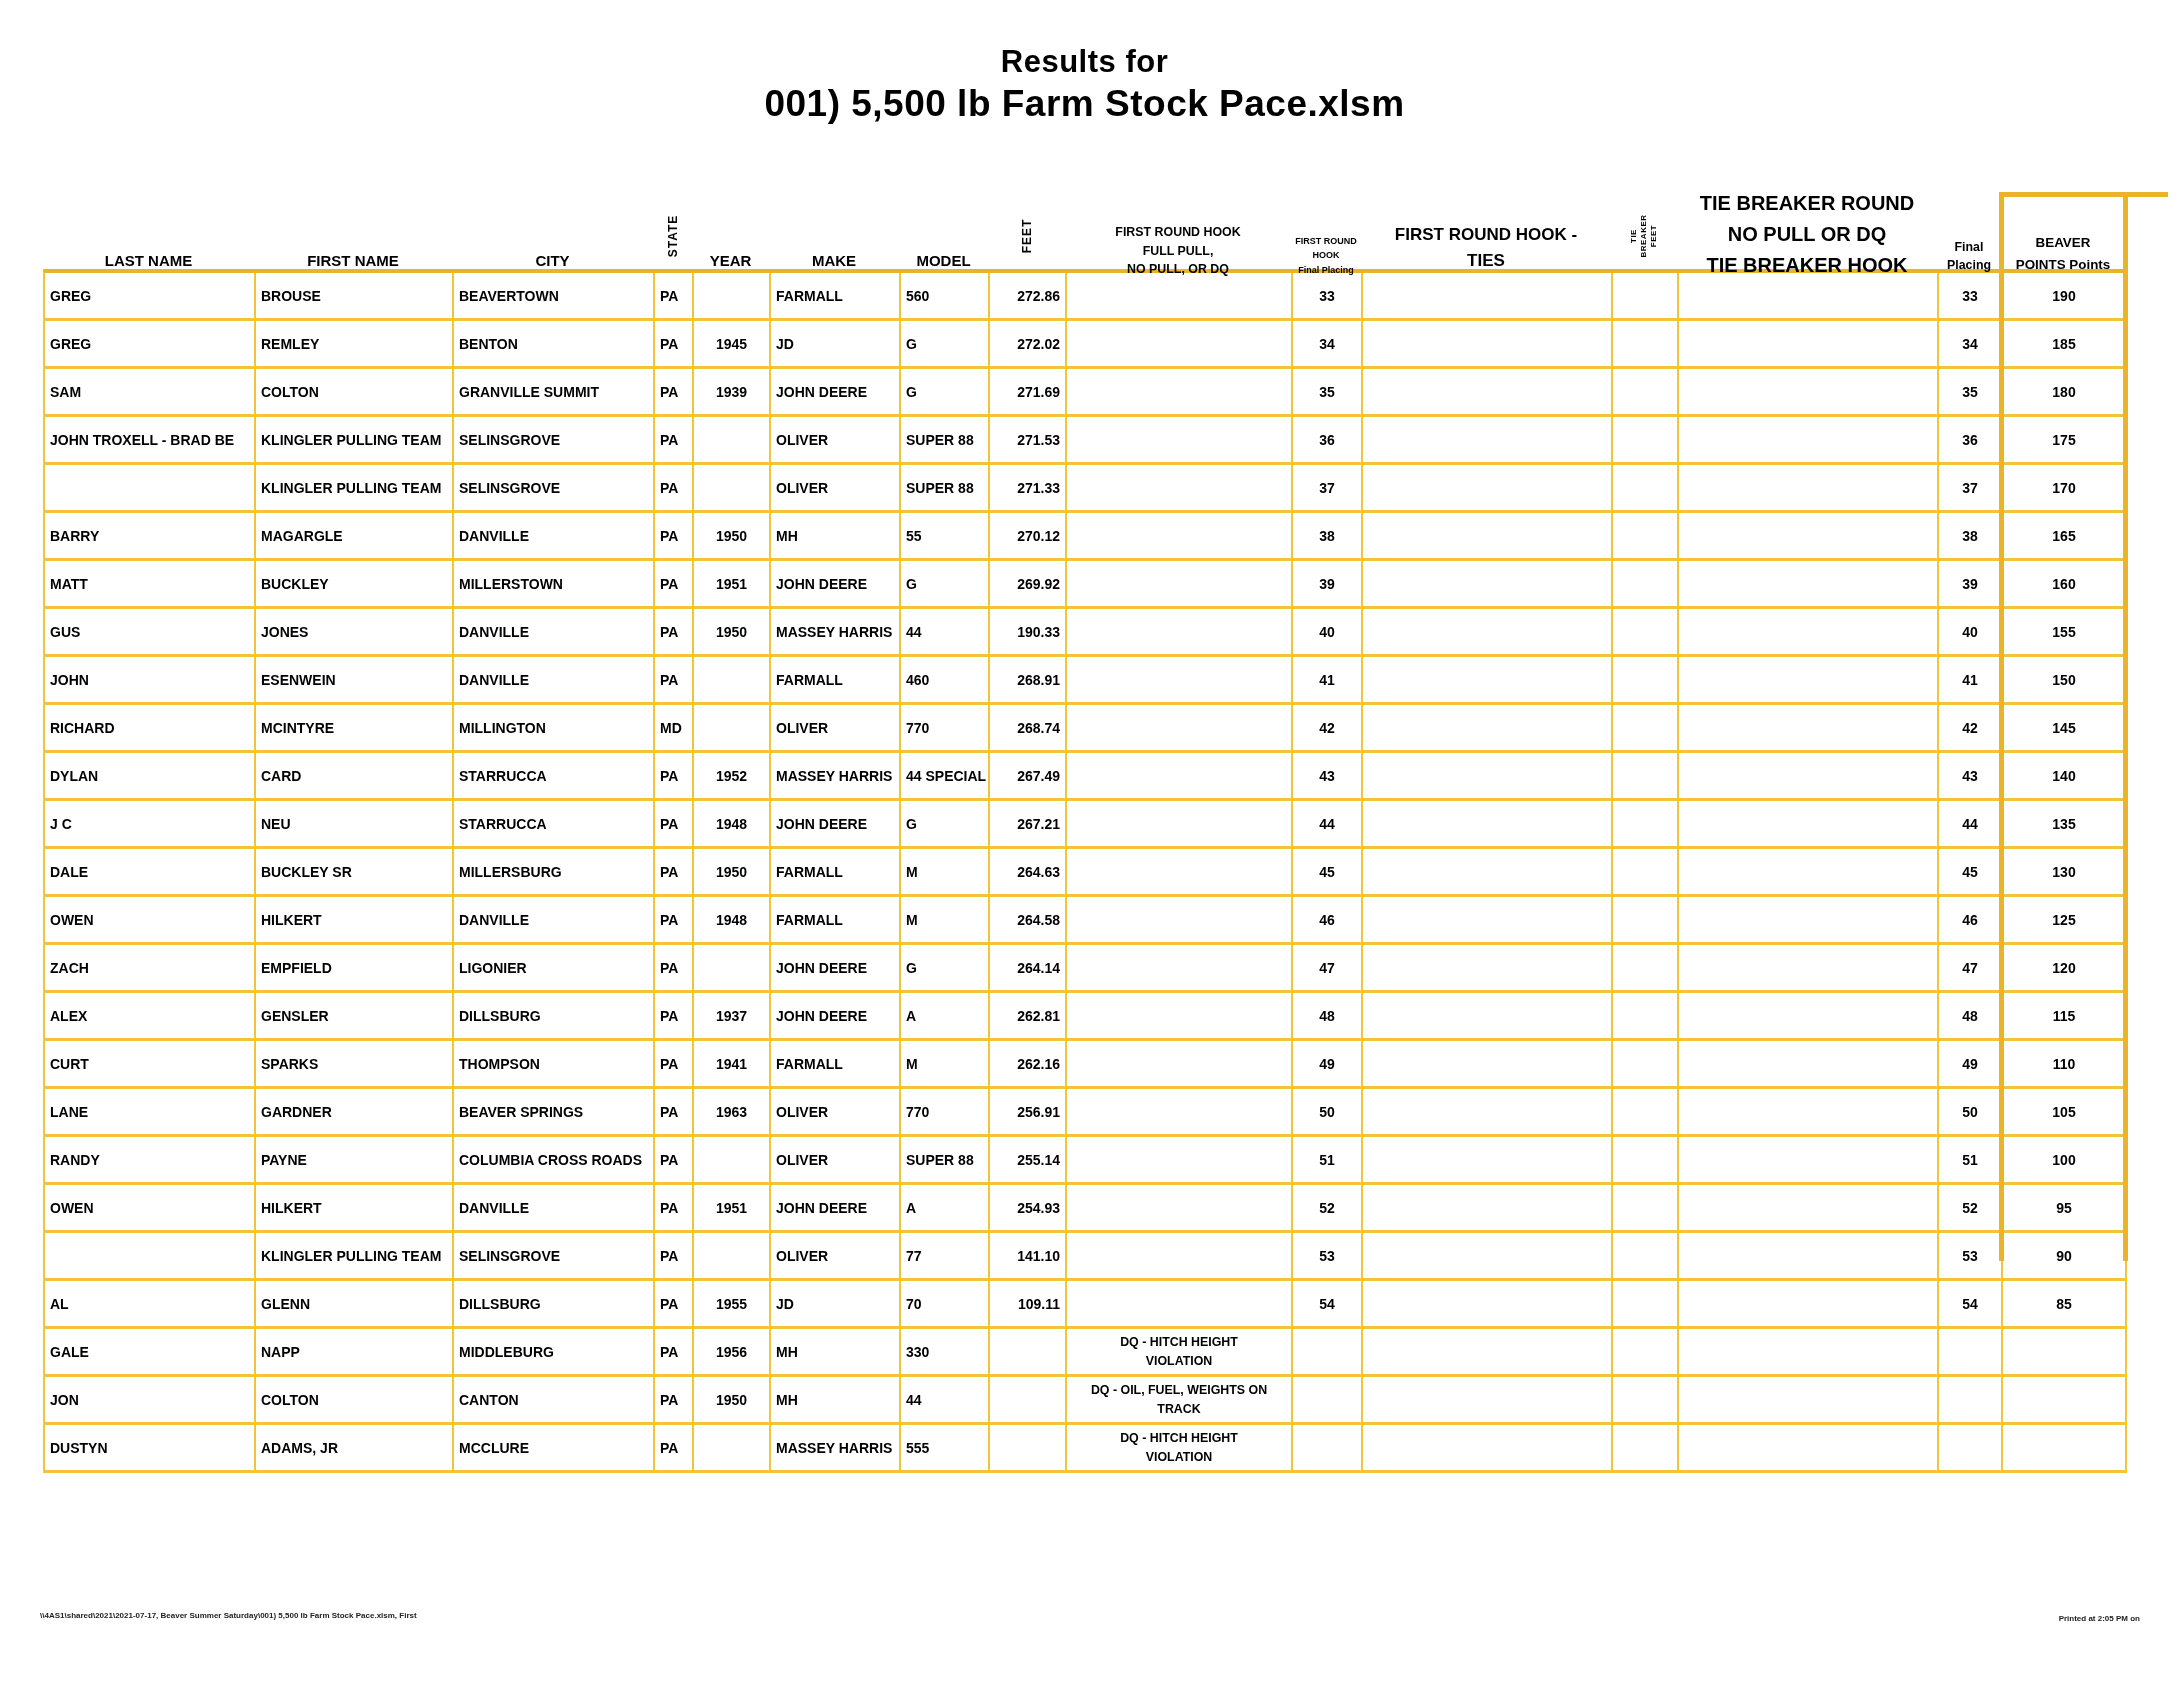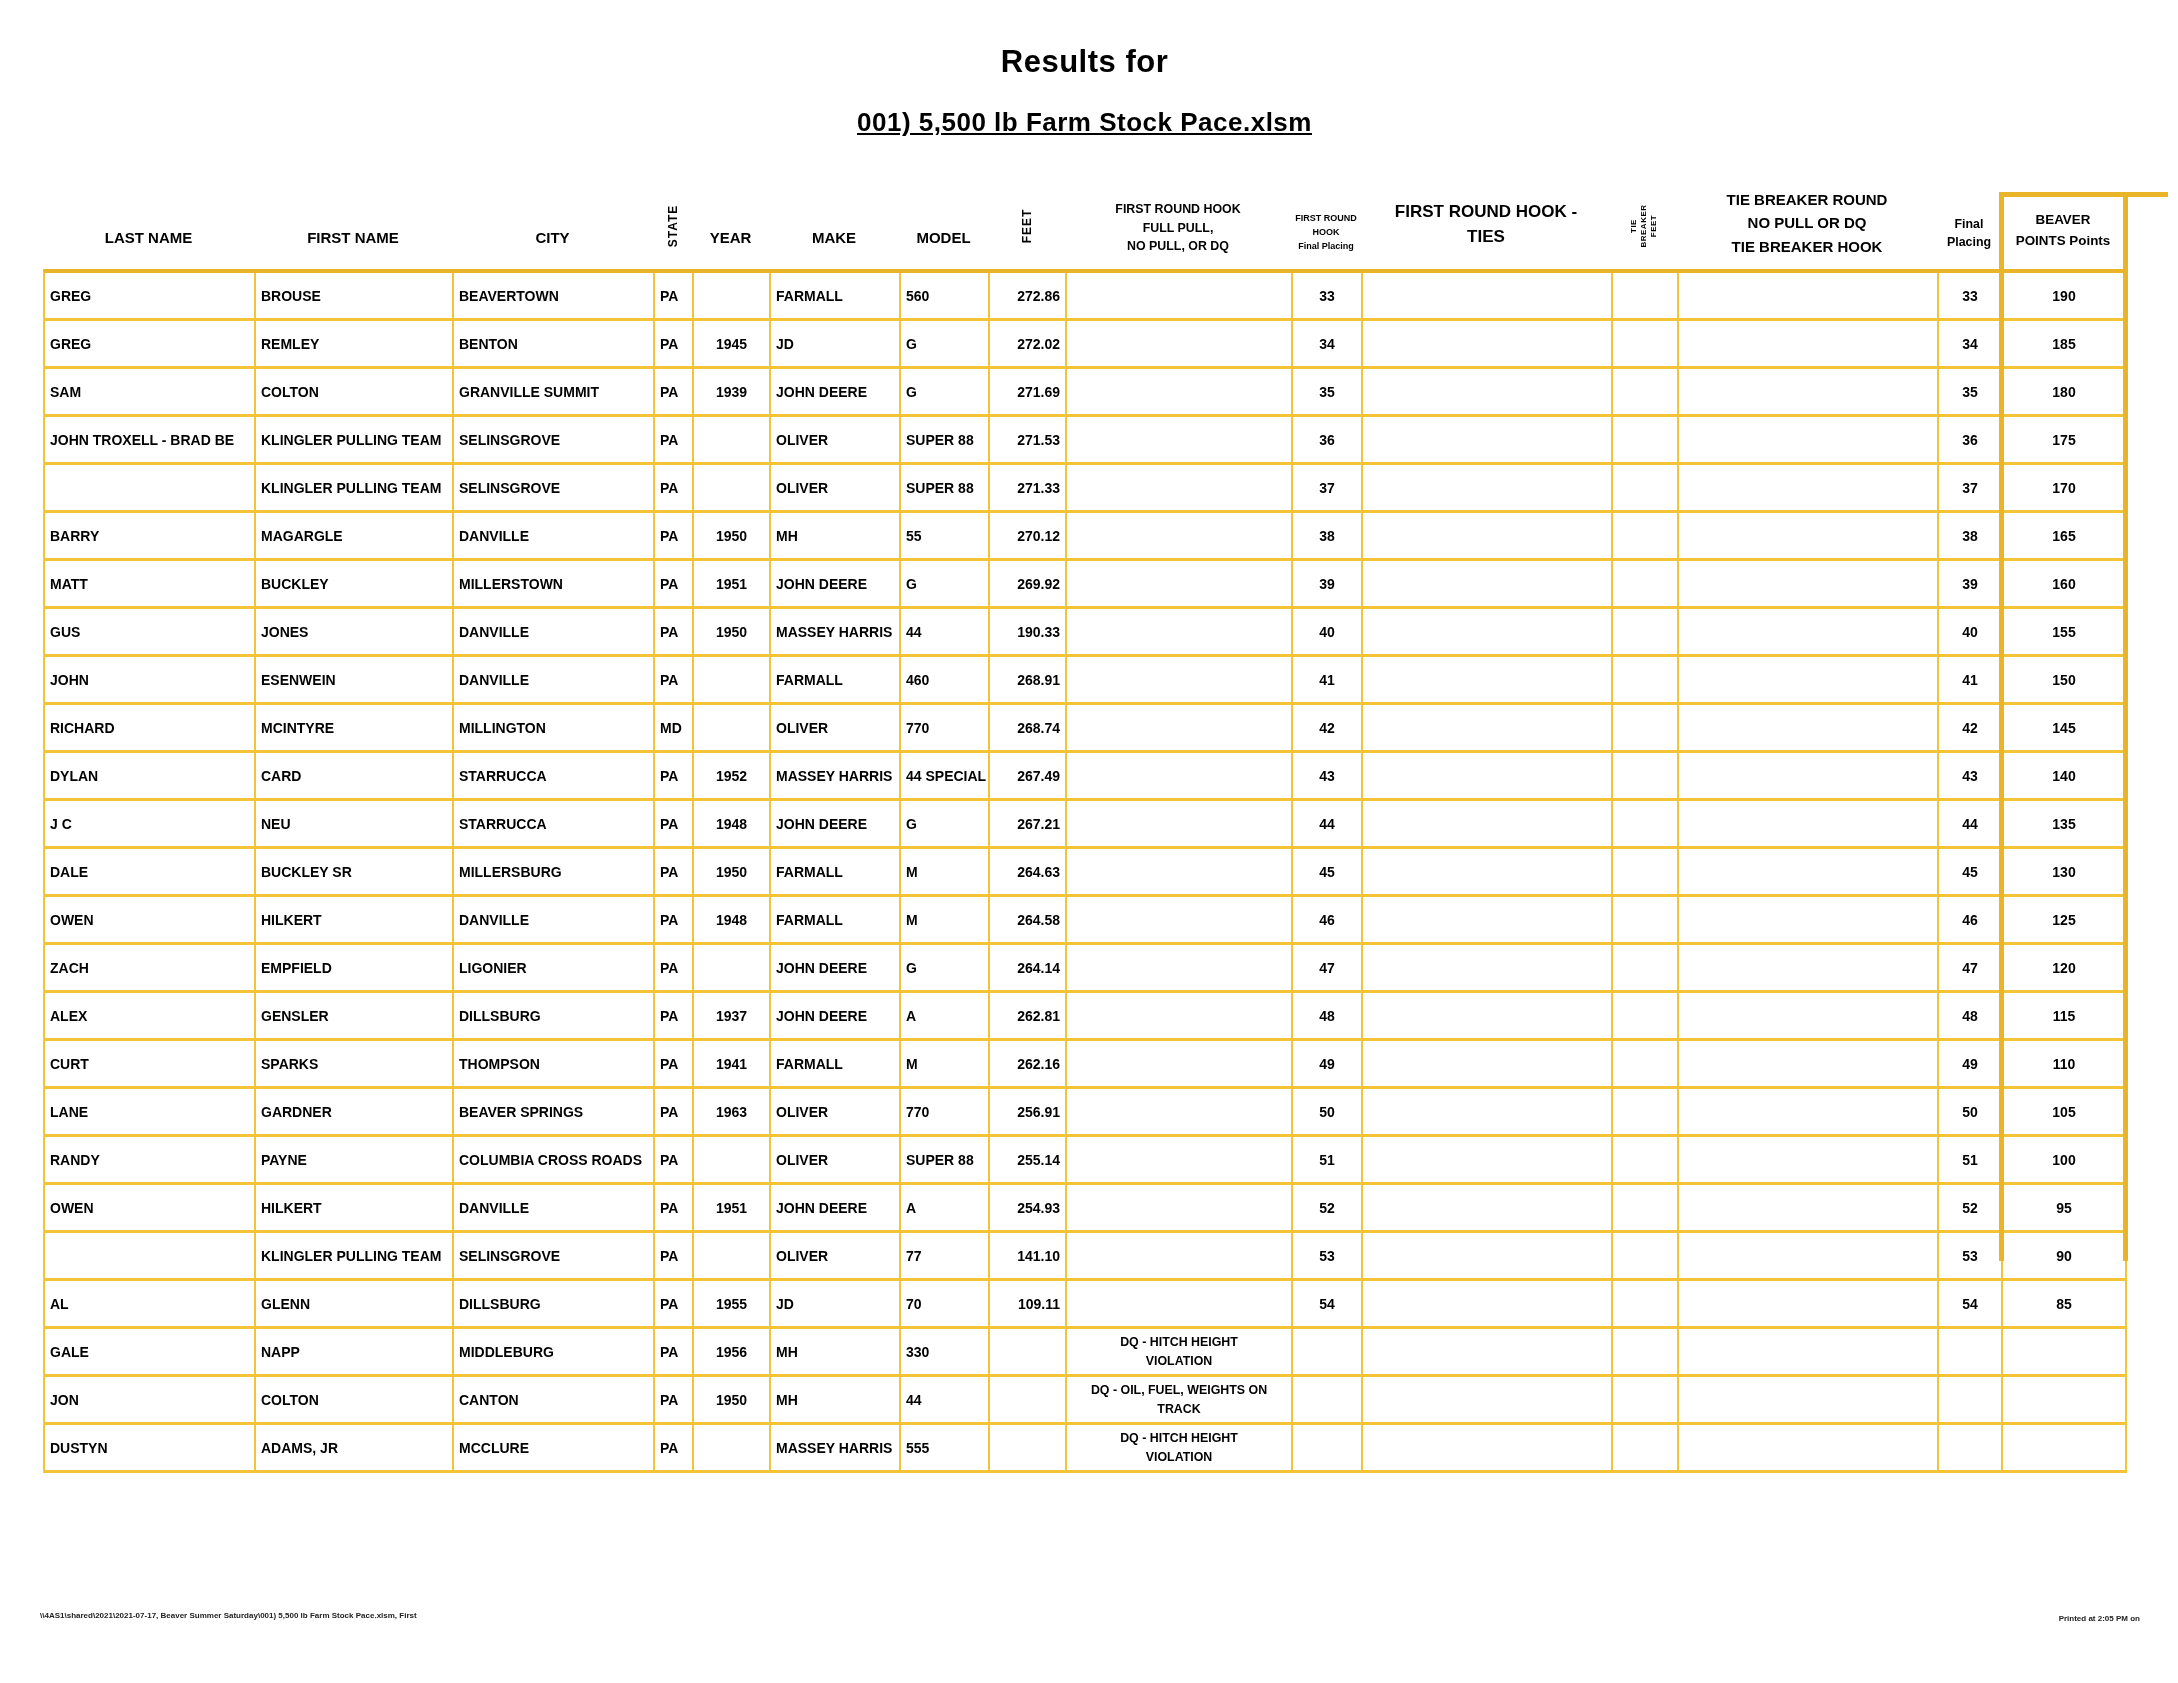--- a/index.html
+++ b/index.html
@@ -4,31 +4,31 @@
 <style>
   html,body{margin:0;padding:0;background:#ffffff;}
   .sheet{
     position:relative;width:2178px;height:1683px;background:#ffffff;
     font-family:"Liberation Sans", sans-serif;color:#000;overflow:hidden;border-radius:30px;
     --gold:#f2c437;--goldd:#e9b32a;
     --cols:211px 198px 201px 39px 77px 130px 89px 77px 226px 70px 250px 66px 260px 64px 124px;
   }
   .title{position:absolute;left:43px;width:2083px;text-align:center;font-weight:bold;letter-spacing:0.5px;}
   .t1{top:44px;font-size:31px;}
-  .t2{top:107px;font-size:26px;text-decoration:underline;}
+  .t2{top:83px;font-size:37px;}
 
   .table-wrap{position:absolute;left:43px;top:188px;width:2083px;}
   .header-row{display:grid;grid-template-columns:var(--cols);height:81px;}
   .hc{position:relative;display:flex;align-items:flex-end;justify-content:center;
       font-weight:bold;text-align:center;white-space:pre-line;line-height:1.4;}
   .hlabel{display:block;width:100%;}
   .h-main{font-size:15px;padding-bottom:22px;}
   .h-frhook{font-size:12.4px;padding-bottom:14px;line-height:1.5;justify-content:flex-end;}
   .h-tiny{font-size:9px;padding-bottom:16px;line-height:1.6;}
-  .h-big{font-size:15px;padding-bottom:12px;line-height:1.55;}
+  .h-big{font-size:20px;padding-bottom:12px;line-height:1.55;}
   .h-ties{font-size:17px;padding-bottom:20px;line-height:1.5;}
   .h-final{font-size:12.4px;padding-bottom:18px;line-height:1.5;}
   .h-beaver{font-size:13.4px;padding-bottom:18px;line-height:1.6;}
   .vrot{position:absolute;top:46%;left:50%;transform:translate(-50%,-50%) rotate(-90deg);
         white-space:pre-line;text-align:center;font-weight:bold;}
   .v-state{font-size:12px;letter-spacing:1px;}
   .v-tbfeet{font-size:8px;line-height:1.25;letter-spacing:0.5px;}
 
   .data-grid{border-top:4px solid var(--goldd);border-left:2px solid var(--gold);}
   .row{display:grid;grid-template-columns:var(--cols);height:48px;}

